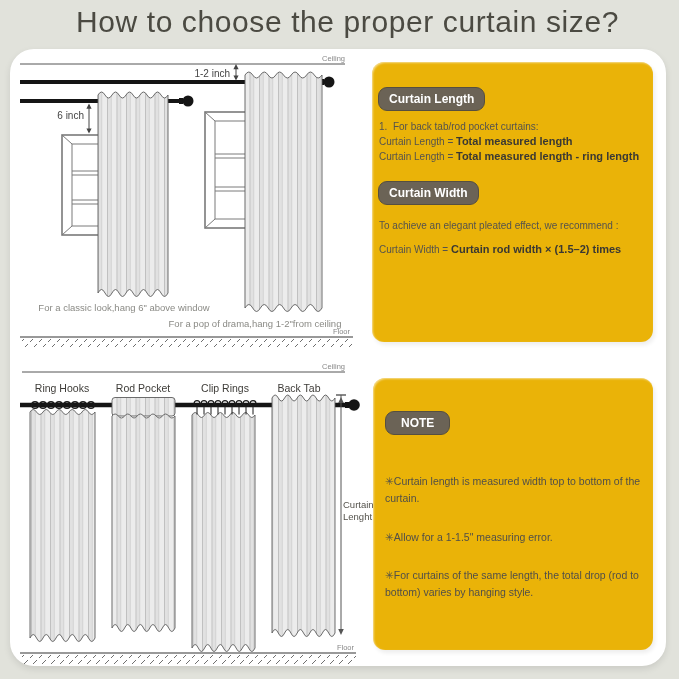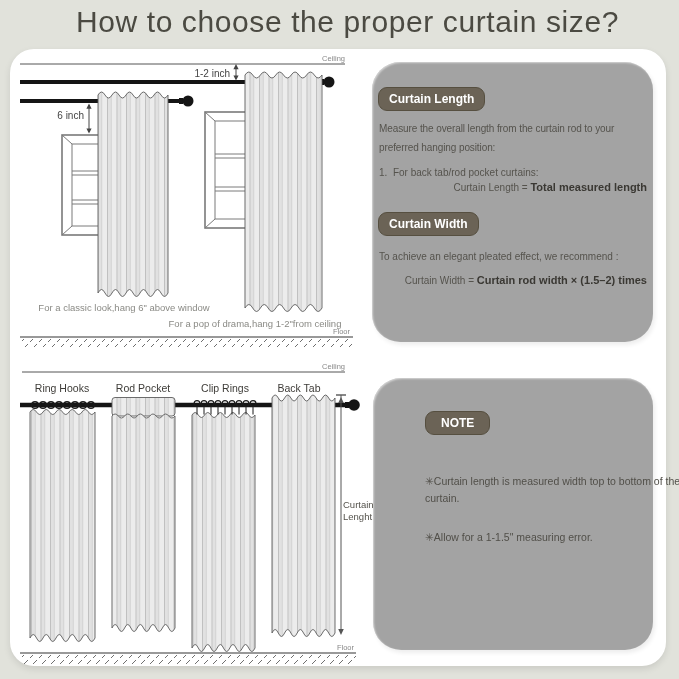--- a/index.html
+++ b/index.html
@@ -14,37 +14,37 @@
   }
   .card{
     position:absolute;left:10px;top:49px;width:656px;height:617px;
     background:#ffffff;border-radius:24px;
     box-shadow:0 3px 7px rgba(0,0,0,0.10);
   }
   svg{position:absolute;overflow:visible;}
   #diagram-top{left:12px;top:55px;}
   #diagram-bottom{left:12px;top:362px;}
   .panel{
-    position:absolute;background:#a3a3a3;border-radius:28px;
+    position:absolute;background:#eab308;border-radius:12px;
     box-shadow:2px 3px 4px rgba(0,0,0,0.07), inset 1px 1px 2px rgba(255,255,255,0.55);
   }
   #panel-info{left:372px;top:62px;width:281px;height:280px;}
   #panel-note{left:373px;top:378px;width:280px;height:272px;}
   .panel-inner{padding:25px 6px 0 6px;}
-  #panel-note .panel-inner{padding:33px 8px 0 12px;margin-left:40px;}
+  #panel-note .panel-inner{padding:33px 8px 0 12px;}
   .badge{
     display:inline-block;background:#6b6356;color:#ffffff;
     font-weight:bold;font-size:12px;line-height:1;
     padding:5px 10px 5px 10px;border-radius:9px;border:1px solid #564f40;
   }
   #note-badge{padding:5px 15px;}
   .txt{font-size:10px;color:#55534d;margin:0;}
   .intro{margin:9px 0 0 1px;line-height:1.85;letter-spacing:-0.1px;width:272px;}
   .item-title{margin:9px 0 0 1px;line-height:14px;white-space:pre-wrap;}
-  .formula{margin:0 0 0 1px;line-height:14px;white-space:nowrap;text-align:right;}
+  .formula{margin:0 0 0 1px;line-height:14px;white-space:nowrap;}
   .formula b{font-size:11px;color:#3a3833;}
   .item2{margin-top:15px;}
   .badge-width{margin-top:17px;}
   .intro2{margin:13px 0 0 1px;line-height:1.5;}
   .formula-width{margin-top:9px;}
   .note-bullet{
     font-size:10.5px;color:#514f49;line-height:1.65;
     width:262px;margin:0 0 21px 0;
   }
   .first-bullet{margin-top:38px;}
@@ -210,31 +210,32 @@
   <g>
     <line x1="8" y1="291" x2="344" y2="291" stroke="#999" stroke-width="2.2"></line>
     <rect x="10" y="293" width="334" height="9" fill="url(#hatch)"></rect>
     <text x="342" y="288" text-anchor="end" font-size="7.5" fill="#888">Floor</text>
   </g>
 </svg>
 
 <div class="panel" id="panel-info">
   <div class="panel-inner">
     <span class="badge">Curtain Length</span>
-    <p class="txt intro">Measure the overall length from the curtain rod to your preferred hanging position:</p>
 
     <p class="txt item-title">1.  For back tab/rod pocket curtains:</p>
     <p class="txt formula"><span>Curtain Length = </span><b>Total measured length</b></p>
 
+    <p class="txt formula"><span>Curtain Length = </span><b>Total measured length - ring length</b></p>
 
     <div class="badge-width"><span class="badge">Curtain Width</span></div>
     <p class="txt intro2">To achieve an elegant pleated effect, we recommend :</p>
     <p class="txt formula formula-width"><span>Curtain Width = </span><b>Curtain rod width × (1.5–2) times</b></p>
   </div>
 </div>
 
 <div class="panel" id="panel-note">
   <div class="panel-inner">
     <span class="badge" id="note-badge">NOTE</span>
     <p class="note-bullet first-bullet">✳Curtain length is measured width top to bottom of the curtain.</p>
     <p class="note-bullet">✳Allow for a 1-1.5" measuring error.</p>
+    <p class="note-bullet">✳For curtains of the same length, the total drop (rod to bottom) varies by hanging style.</p>
   </div>
 </div>
 
 </body></html>

